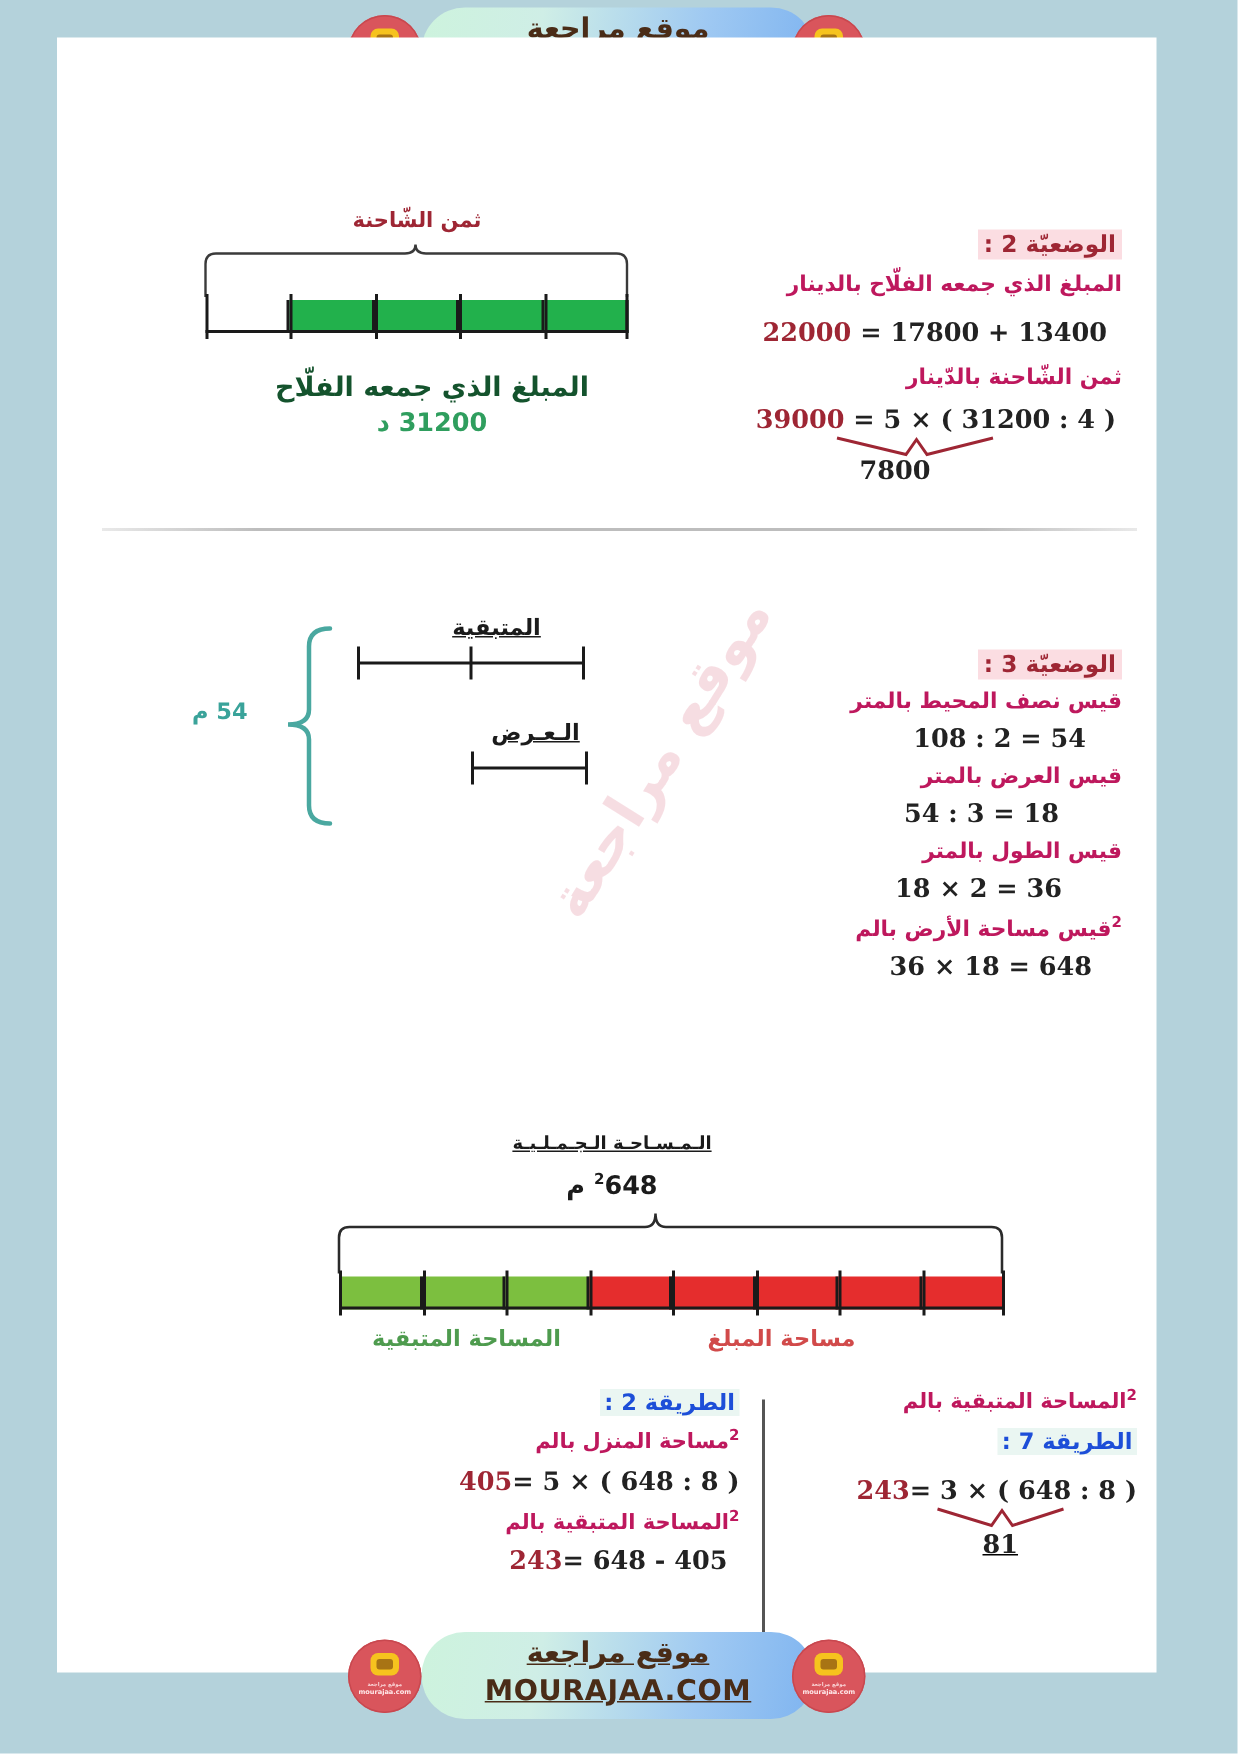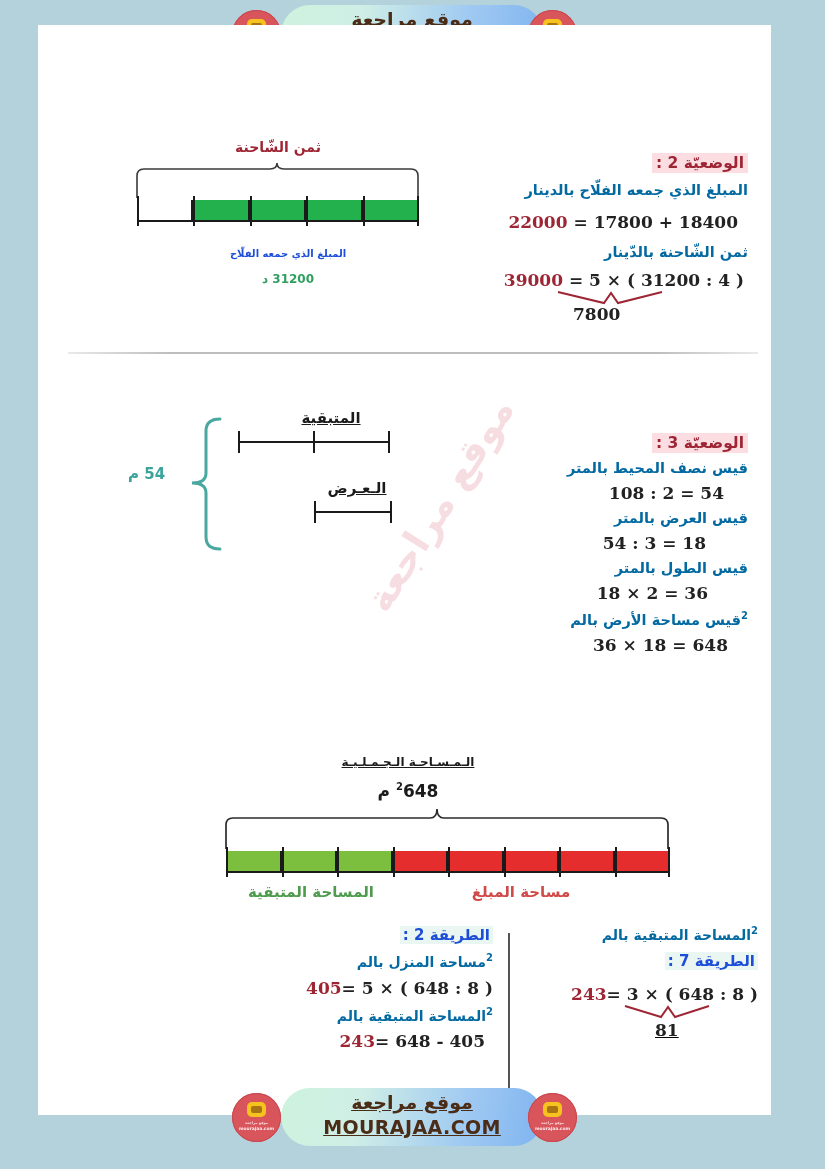--- a/index.html
+++ b/index.html
@@ -67,21 +67,21 @@
     background:#8d5a12;opacity:.75;
   }
   .logo-txt{
     position:absolute;left:0;top:27px;width:49px;text-align:center;
     color:#ffe9ea;font-size:4.4px;line-height:6px;font-weight:bold;
   }
   .logo-txt i{display:block;font-style:normal;font-size:3.6px;opacity:.85;}
   .ar{
     font-family:"DejaVu Sans",sans-serif;
     direction:rtl;text-align:right;
-    color:#0369a1;font-size:14.5px;font-weight:bold;
+    color:#be185d;font-size:14.5px;font-weight:bold;
   }
   .heading{
     display:inline-block;
     background:#fbdde2;color:#9e2634;
     font-size:15.5px;font-weight:bold;padding:1px 4px;
     direction:rtl;font-family:"DejaVu Sans",sans-serif;
   }
   .eq{
     font-family:"DejaVu Serif","Liberation Serif",serif;
     font-weight:bold;font-size:17px;color:#222;
@@ -169,31 +169,31 @@
       <div class="seg" style="left:169.2px;width:56.4px;background:#22b14c;"></div>
       <div class="seg" style="left:225.6px;width:56.4px;background:#22b14c;"></div>
       <div class="axis" style="top:20px;width:282px;"></div>
       <div class="tick" style="left:0px;"></div>
       <div class="tick" style="left:56.4px;"></div>
       <div class="tick" style="left:112.8px;"></div>
       <div class="tick" style="left:169.2px;"></div>
       <div class="tick" style="left:225.6px;"></div>
       <div class="tick" style="left:280px;"></div>
     </div>
-    <div class="brace-label" style="left:40px;top:108px;width:250px;color:#1d4ed8;font-size:10px;">المبلغ الذي جمعه الفلّاح</div>
-    <div class="brace-label" style="left:60px;top:132px;width:210px;color:#2f9e5e;font-size:12px;">31200 د</div>
+    <div class="brace-label" style="left:40px;top:108px;width:250px;color:#14532d;font-size:18px;">المبلغ الذي جمعه الفلّاح</div>
+    <div class="brace-label" style="left:60px;top:132px;width:210px;color:#2f9e5e;font-size:17px;">31200 د</div>
   </div>
 
   <div id="ex2-right">
     <div class="line">
       <span class="heading">الوضعيّة 2 :</span>
     </div>
     <div class="line ar">المبلغ الذي جمعه الفلّاح بالدينار</div>
     <div class="line" style="text-align:right;padding-right:10px;margin-top:14px;">
-      <span class="eq"><span class="res">22000</span><span> = </span><span>17800 + 18400</span></span>
+      <span class="eq"><span class="res">22000</span><span> = </span><span>17800 + 13400</span></span>
     </div>
     <div class="line ar" style="margin-top:12px;">ثمن الشّاحنة بالدّينار</div>
     <div class="line" style="text-align:right;padding-right:4px;margin-top:10px;position:relative;">
       <span class="eq"><span class="res">39000</span><span> = </span><span>5 × ( 31200 : 4 )</span></span>
       <svg width="110" height="18" style="position:absolute;left:118px;top:20px;">
         <path d="M 2,2 L 48,13 L 55,3 L 62,13 L 106,2" fill="none" stroke="#9e2634" stroke-width="2"></path>
       </svg>
       <div style="position:absolute;left:135px;top:34px;">
         <span class="eq res">7800</span>
       </div>

